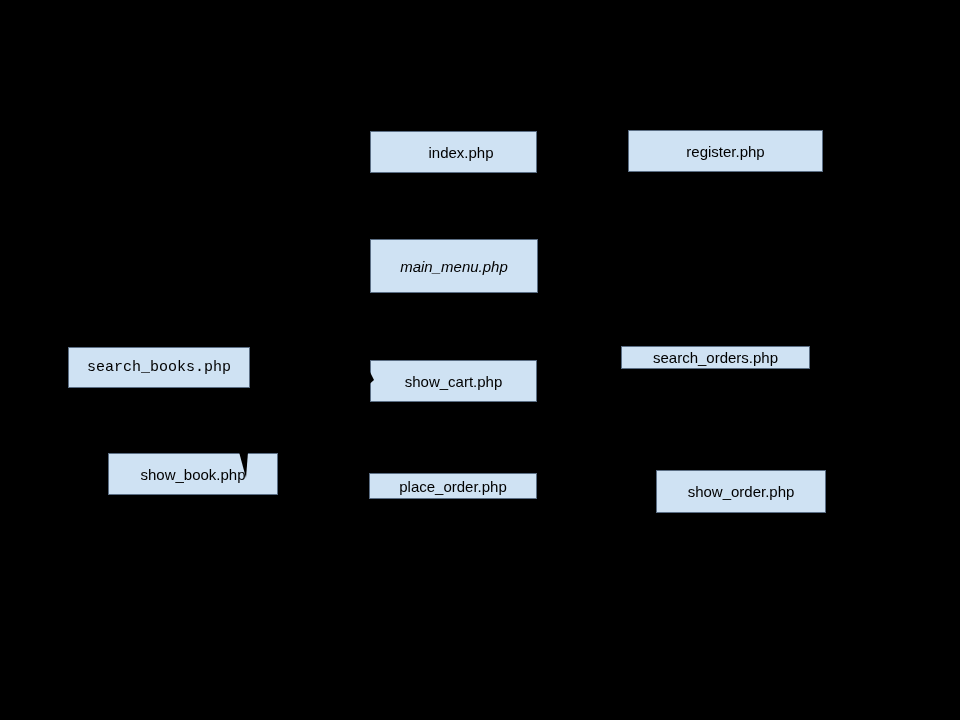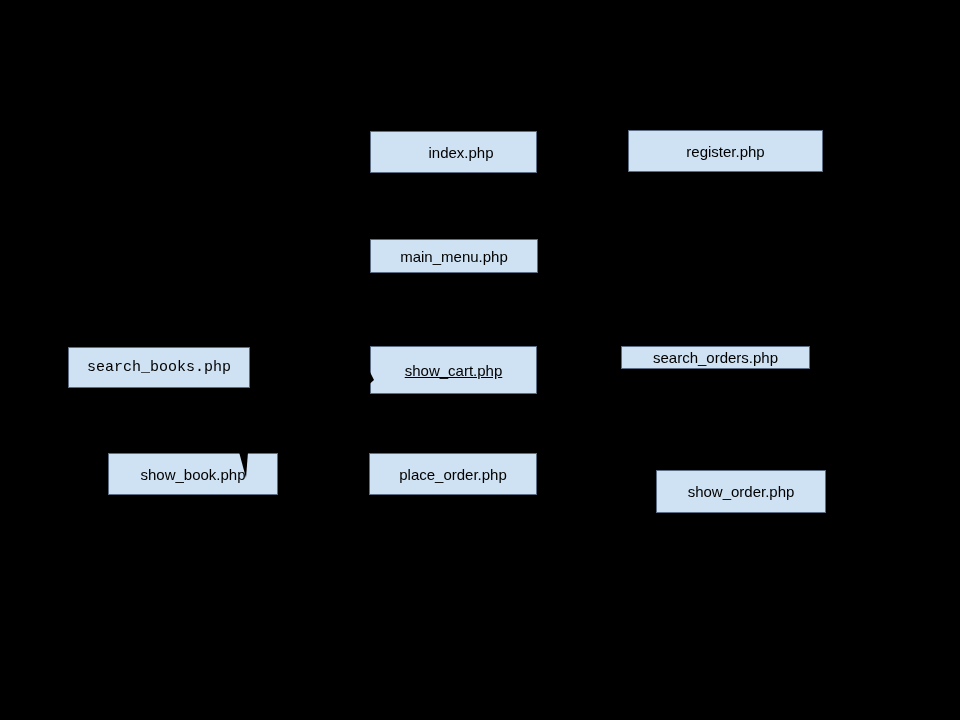--- a/index.html
+++ b/index.html
@@ -28,26 +28,26 @@
     align-items: center;
     justify-content: center;
     font-size: 15px;
     line-height: 1;
     white-space: nowrap;
     z-index: 1;
   }
   
   #n-index         { left: 370px; top: 131px; width: 167px; height: 42px; padding-left: 15px; }
   #n-register      { left: 628px; top: 130px; width: 195px; height: 42px; }
-  #n-main-menu     { left: 370px; top: 239px; width: 168px; height: 34px; }
+  #n-main-menu     { left: 370px; top: 239px; width: 168px; height: 54px; font-style: italic; }
   #n-search-books  { left:  68px; top: 347px; width: 182px; height: 41px; font-family: Liberation Mono, monospace; }
-  #n-show-cart     { left: 370px; top: 346px; width: 167px; height: 48px; text-decoration: underline; }
+  #n-show-cart     { left: 370px; top: 360px; width: 167px; height: 42px; }
   #n-search-orders { left: 621px; top: 346px; width: 189px; height: 23px; }
   #n-show-book     { left:  76px; top: 453px; width: 170px; height: 42px; margin-left: 32px; }
-  #n-place-order   { left: 369px; top: 453px; width: 168px; height: 42px; }
+  #n-place-order   { left: 369px; top: 473px; width: 168px; height: 26px; }
   #n-show-order    { left: 656px; top: 452px; width: 170px; height: 43px; margin-top: 18px; }
 
   .artifact-layer {
     position: absolute;
     inset: 0;
     z-index: 2;
     pointer-events: none;
   }
 </style>
 </head>

